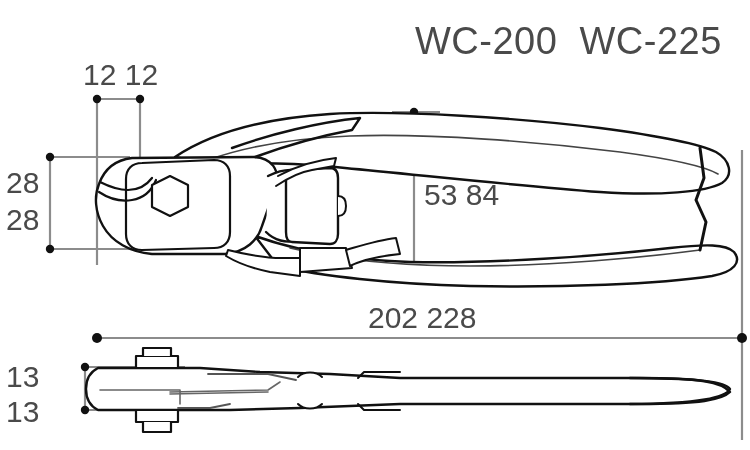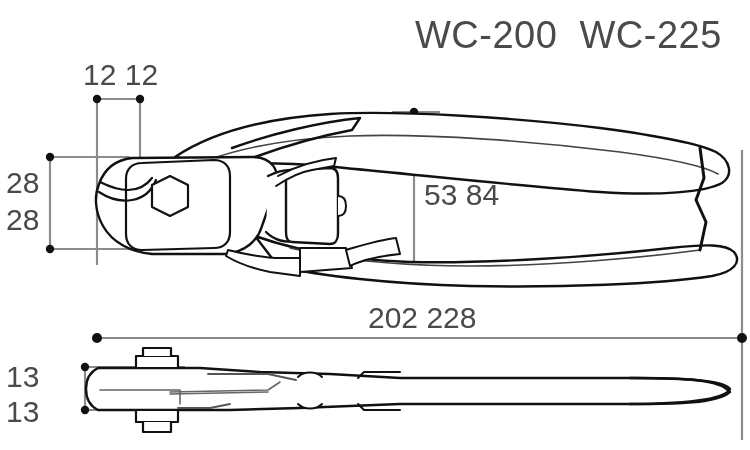--- a/index.html
+++ b/index.html
@@ -35,21 +35,21 @@
     top: 0;
     width: 750px;
     height: 450px;
   }
 </style>
 </head>
 <body>
 
 <div id="root">
 
-  <div class="label" id="title" style="left:415px; top:16px;">WC-200  WC-225</div>
+  <div class="label" id="title" style="left:415px; top:22px;">WC-200  WC-225</div>
 
   <div class="label dim-label" style="left:83px; top:60px;">12 12</div>
 
   <div class="label dim-label" style="left:6px; top:168px;">28</div>
 
   <div class="label dim-label" style="left:6px; top:205px;">28</div>
 
   <div class="label dim-label" style="left:424px; top:180px;">53 84</div>
 
   <div class="label dim-label" style="left:368px; top:303px;">202 228</div>

